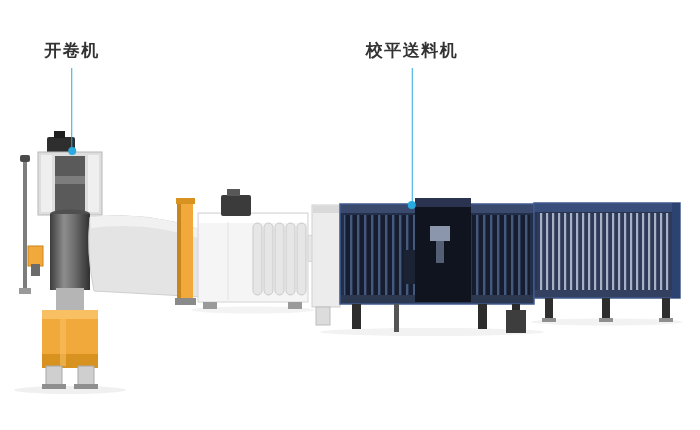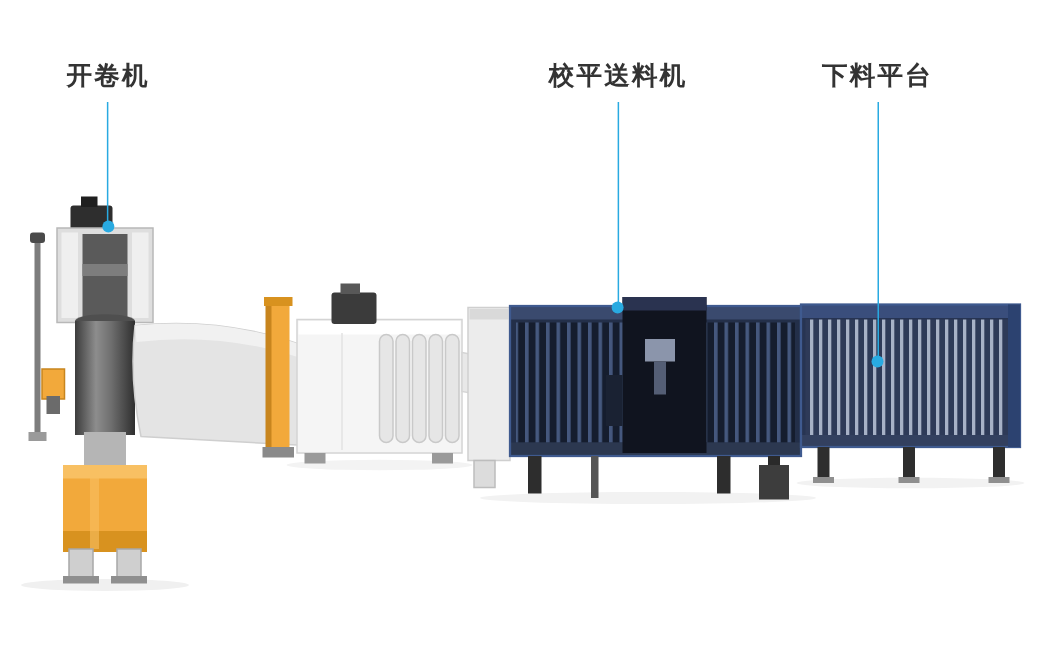--- a/index.html
+++ b/index.html
@@ -166,19 +166,14 @@
     <div class="dot"></div>
   </div>
 
 
   <div class="annotation" style="left:412px">
     <div class="label">校平送料机</div>
     <div class="line" style="height:134px"></div>
     <div class="dot"></div>
   </div>
 
-  <div class="annotation" style="left:585px">
-    <div class="label">下料平台</div>
-    <div class="line" style="height:170px"></div>
-    <div class="dot"></div>
-  </div>
 
 </div>
 
 </body></html>

